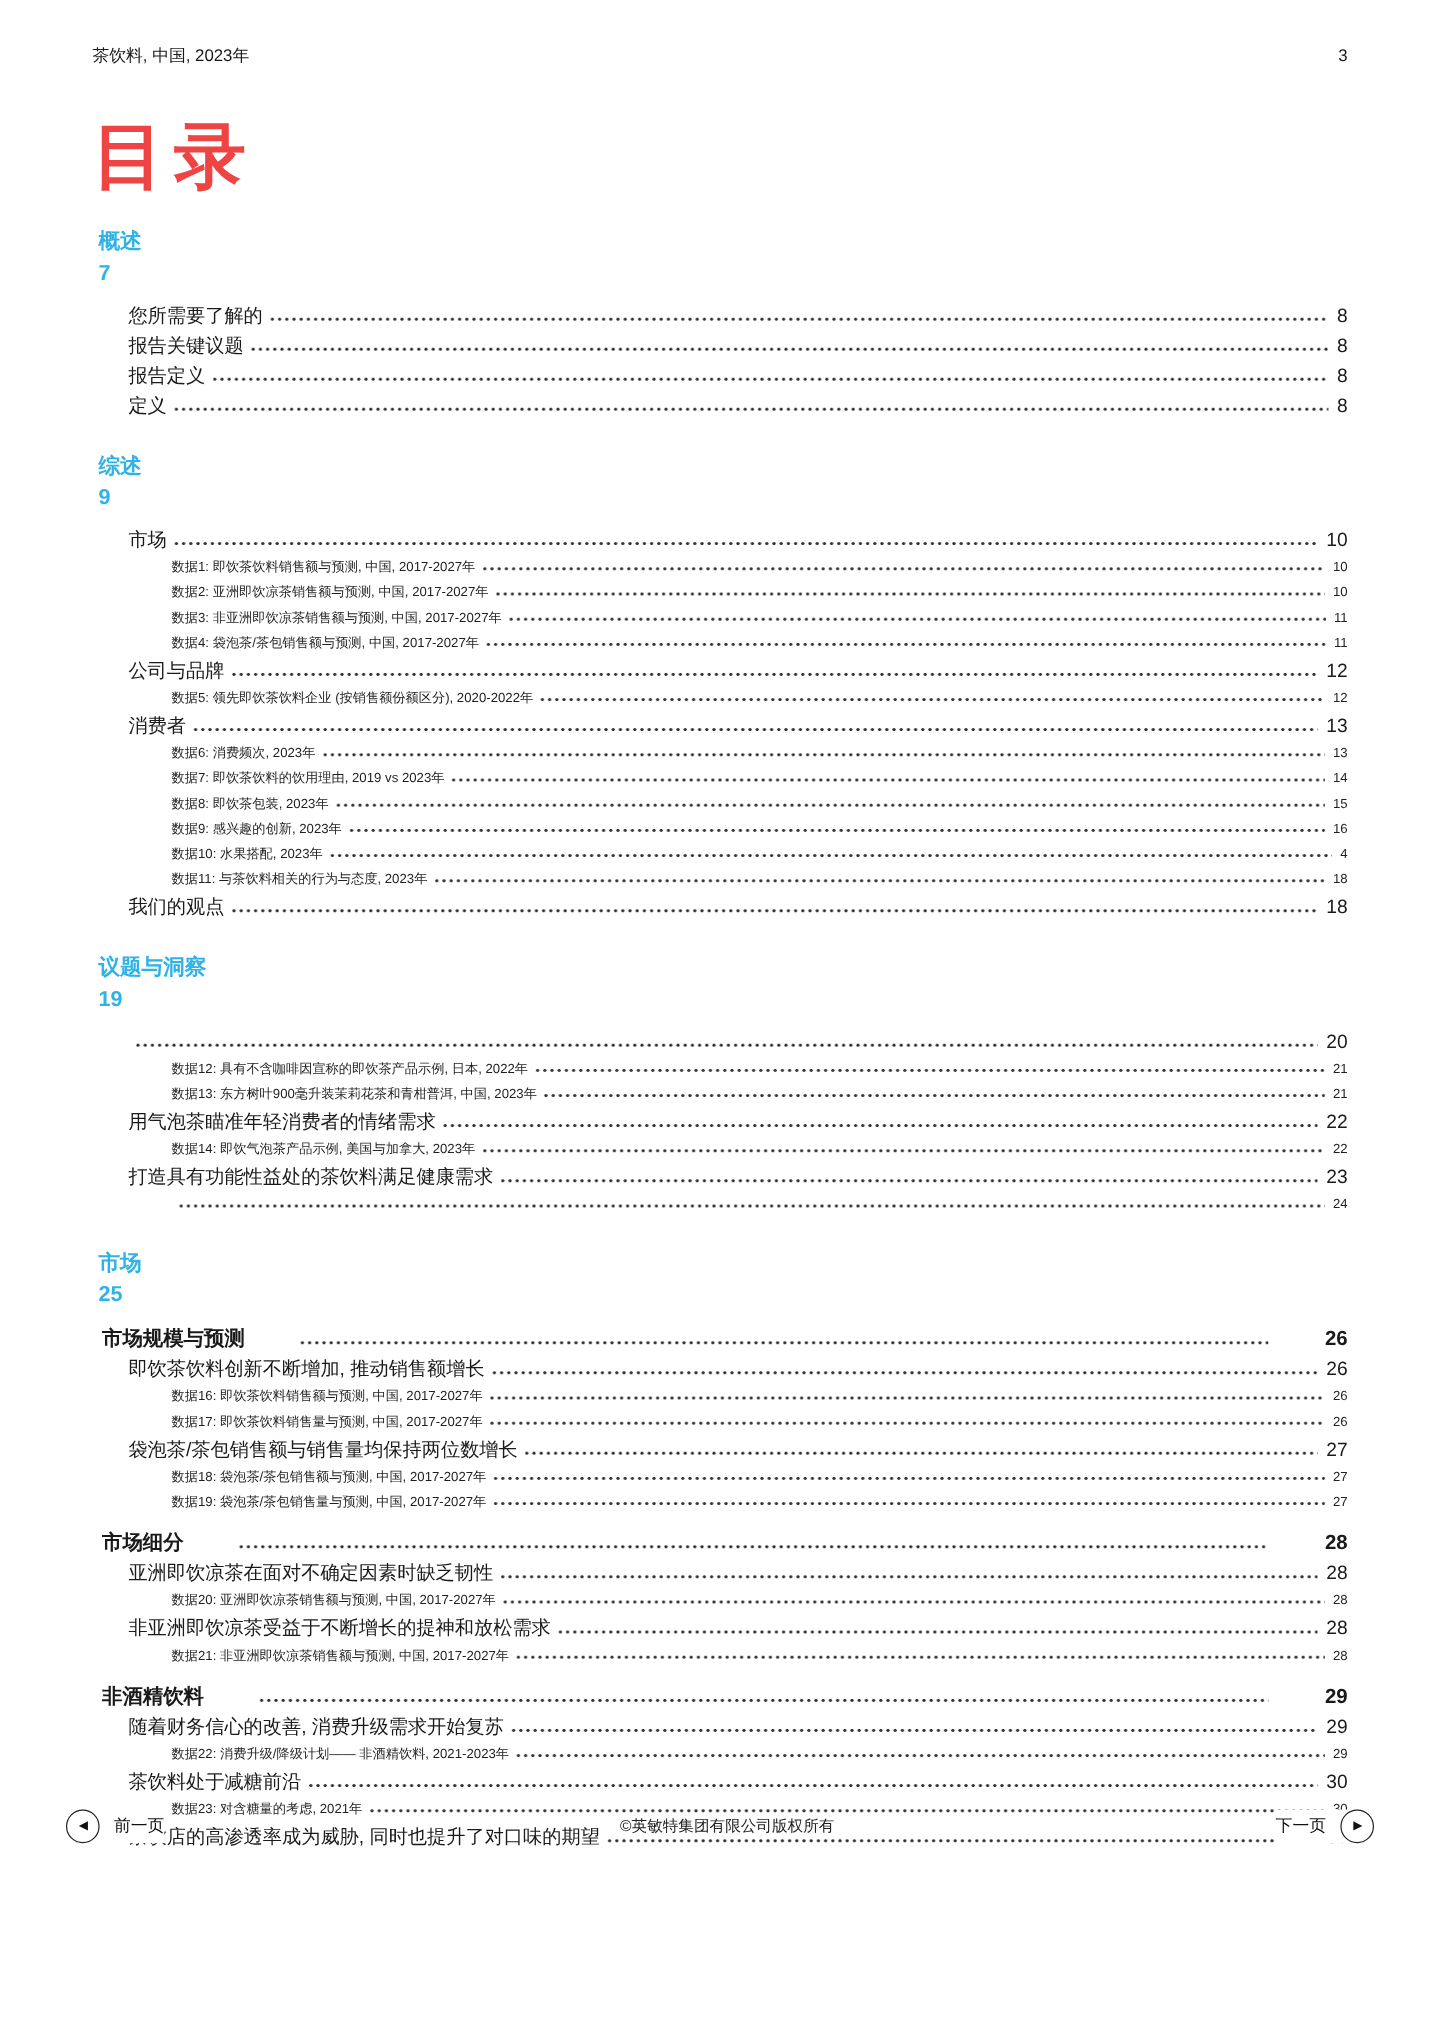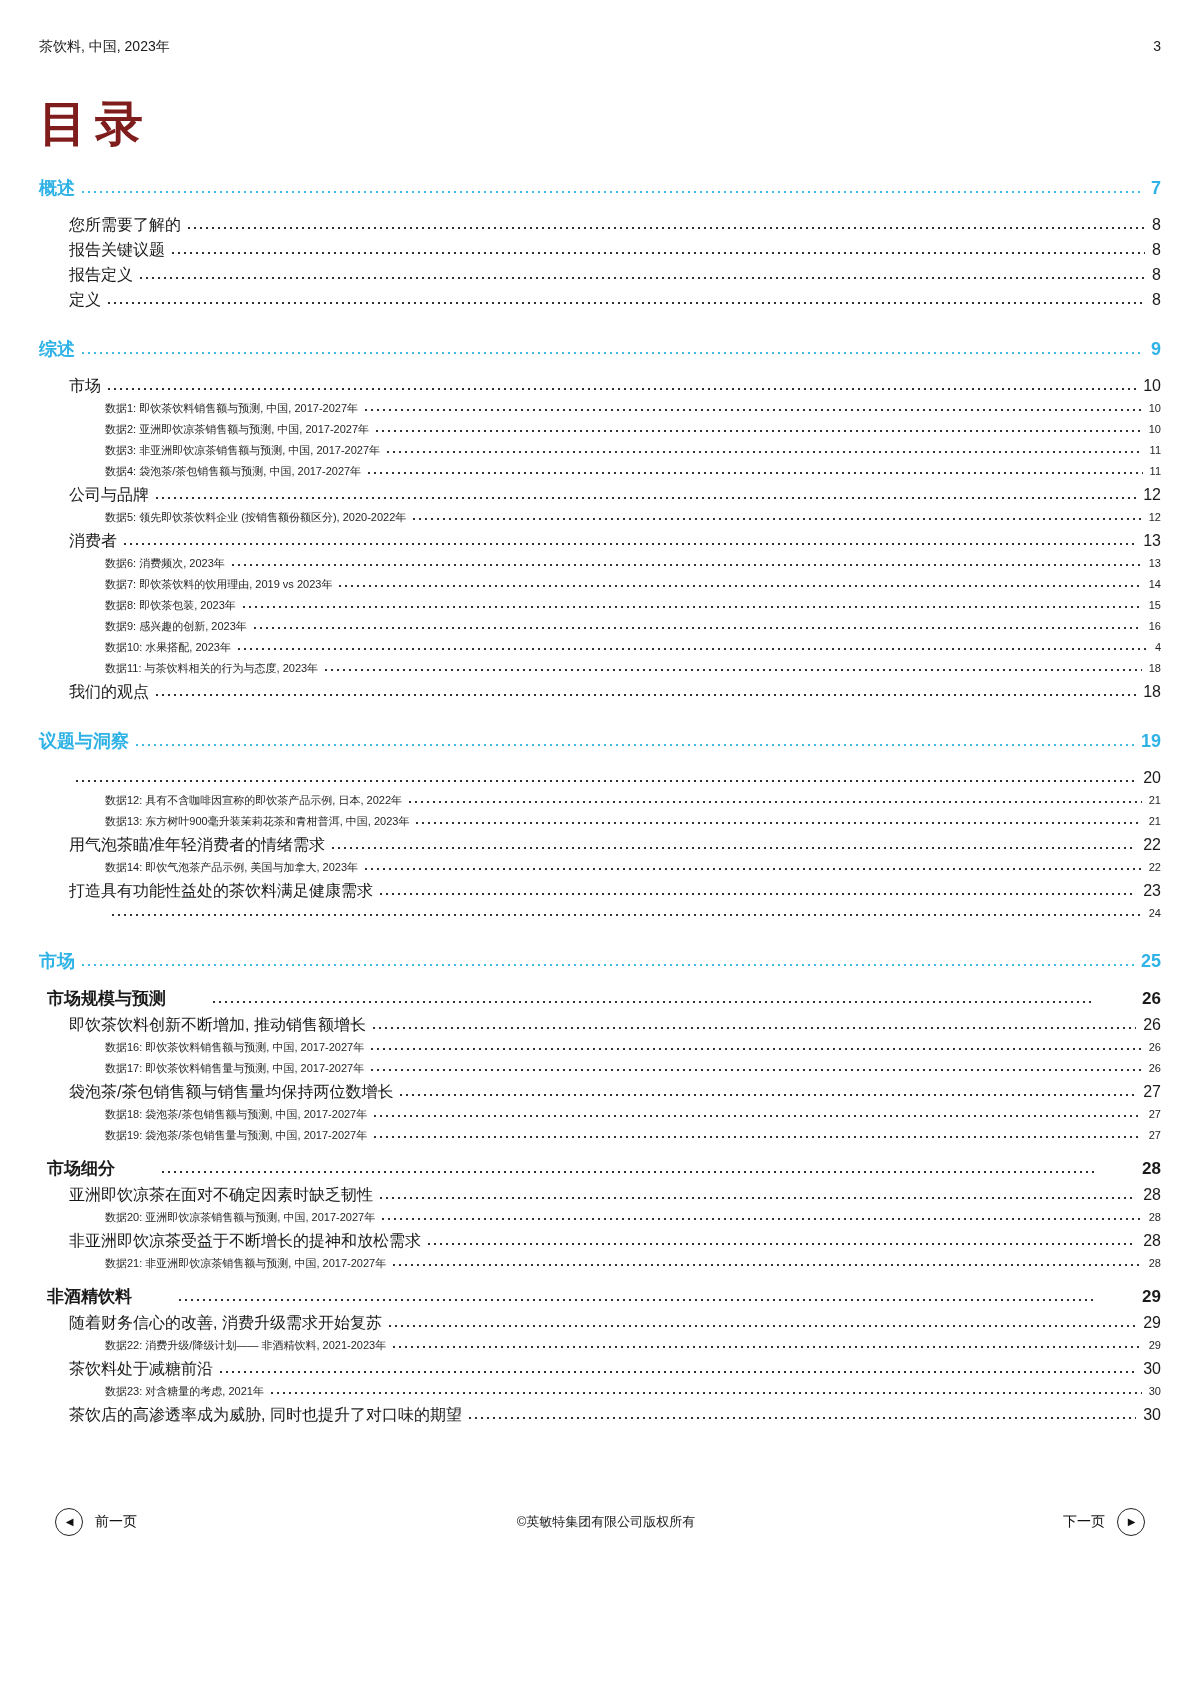--- a/index.html
+++ b/index.html
@@ -7,40 +7,40 @@
   body {
     font-family: "Liberation Sans", "DejaVu Sans", sans-serif;
     color: #1a1a1a;
   }
   .page {
     position: relative;
     width: 1200px;
     height: 1698px;
     margin: 0 auto;
     background: #ffffff;
-    padding: 0 39px;
+    padding: 0 77px;
     overflow: hidden;
   }
   
   .doc-header {
     display: flex;
     justify-content: space-between;
     align-items: baseline;
     padding-top: 38px;
     font-size: 14px;
     color: #1a1a1a;
   }
   
   .toc-title {
     margin-top: 42px;
     margin-bottom: 0;
-    font-size: 48px;
+    font-size: 60px;
     font-weight: 700;
     letter-spacing: 8px;
-    color: #7f1d1d;
+    color: #ef4444;
     line-height: 1.1;
   }
   
   .toc { display: block; }
   .toc-row {
     display: flex;
     align-items: baseline;
     cursor: pointer;
   }
   .toc-label { white-space: nowrap; }
@@ -55,20 +55,21 @@
     background-position: left bottom;
     opacity: 0.9;
   }
   .toc-row.section {
     font-size: 18px;
     line-height: 26px;
     font-weight: 700;
     color: var(--accent, #2fb2e5);
     margin-top: 24px;
     margin-bottom: 12px;
+    flex-direction: column;
   }
   .toc-row.bold {
     font-size: 17px;
     line-height: 26px;
     font-weight: 700;
     padding-left: 8px;
     margin-top: 10px;
     gap: 40px;
   }
   .toc-row.l1 {

